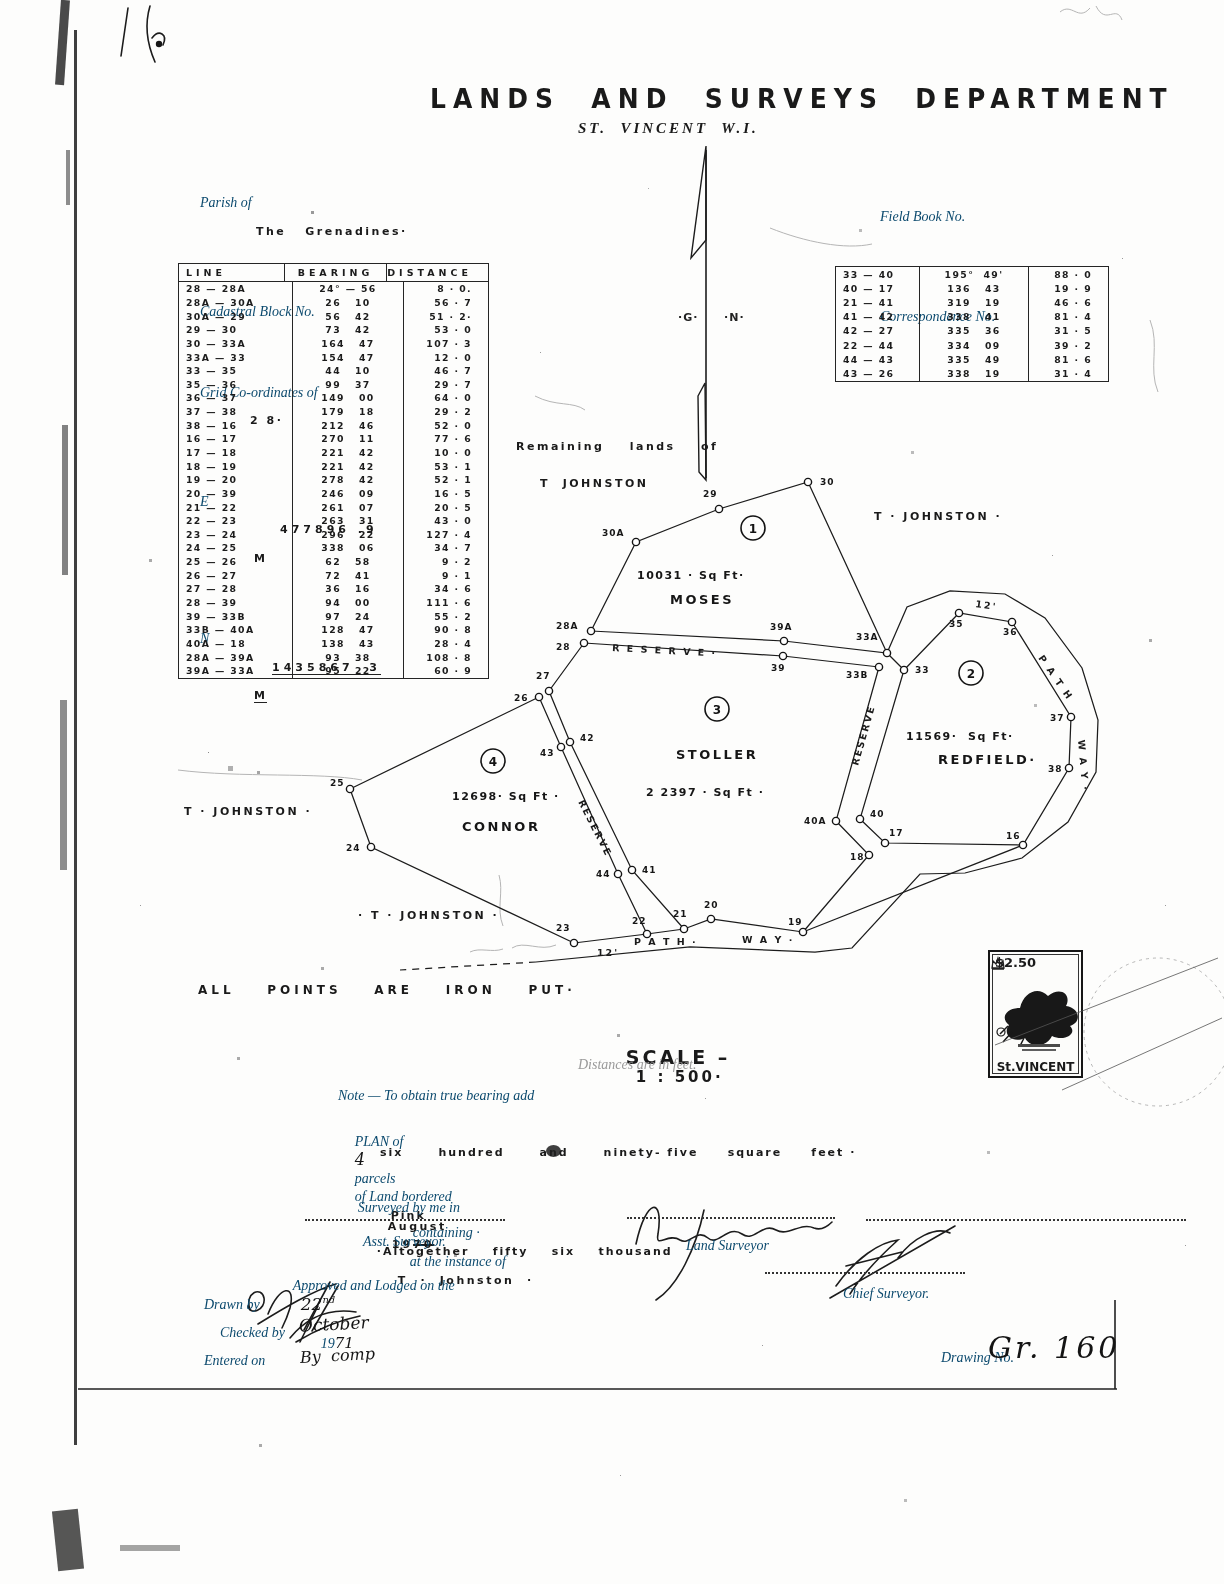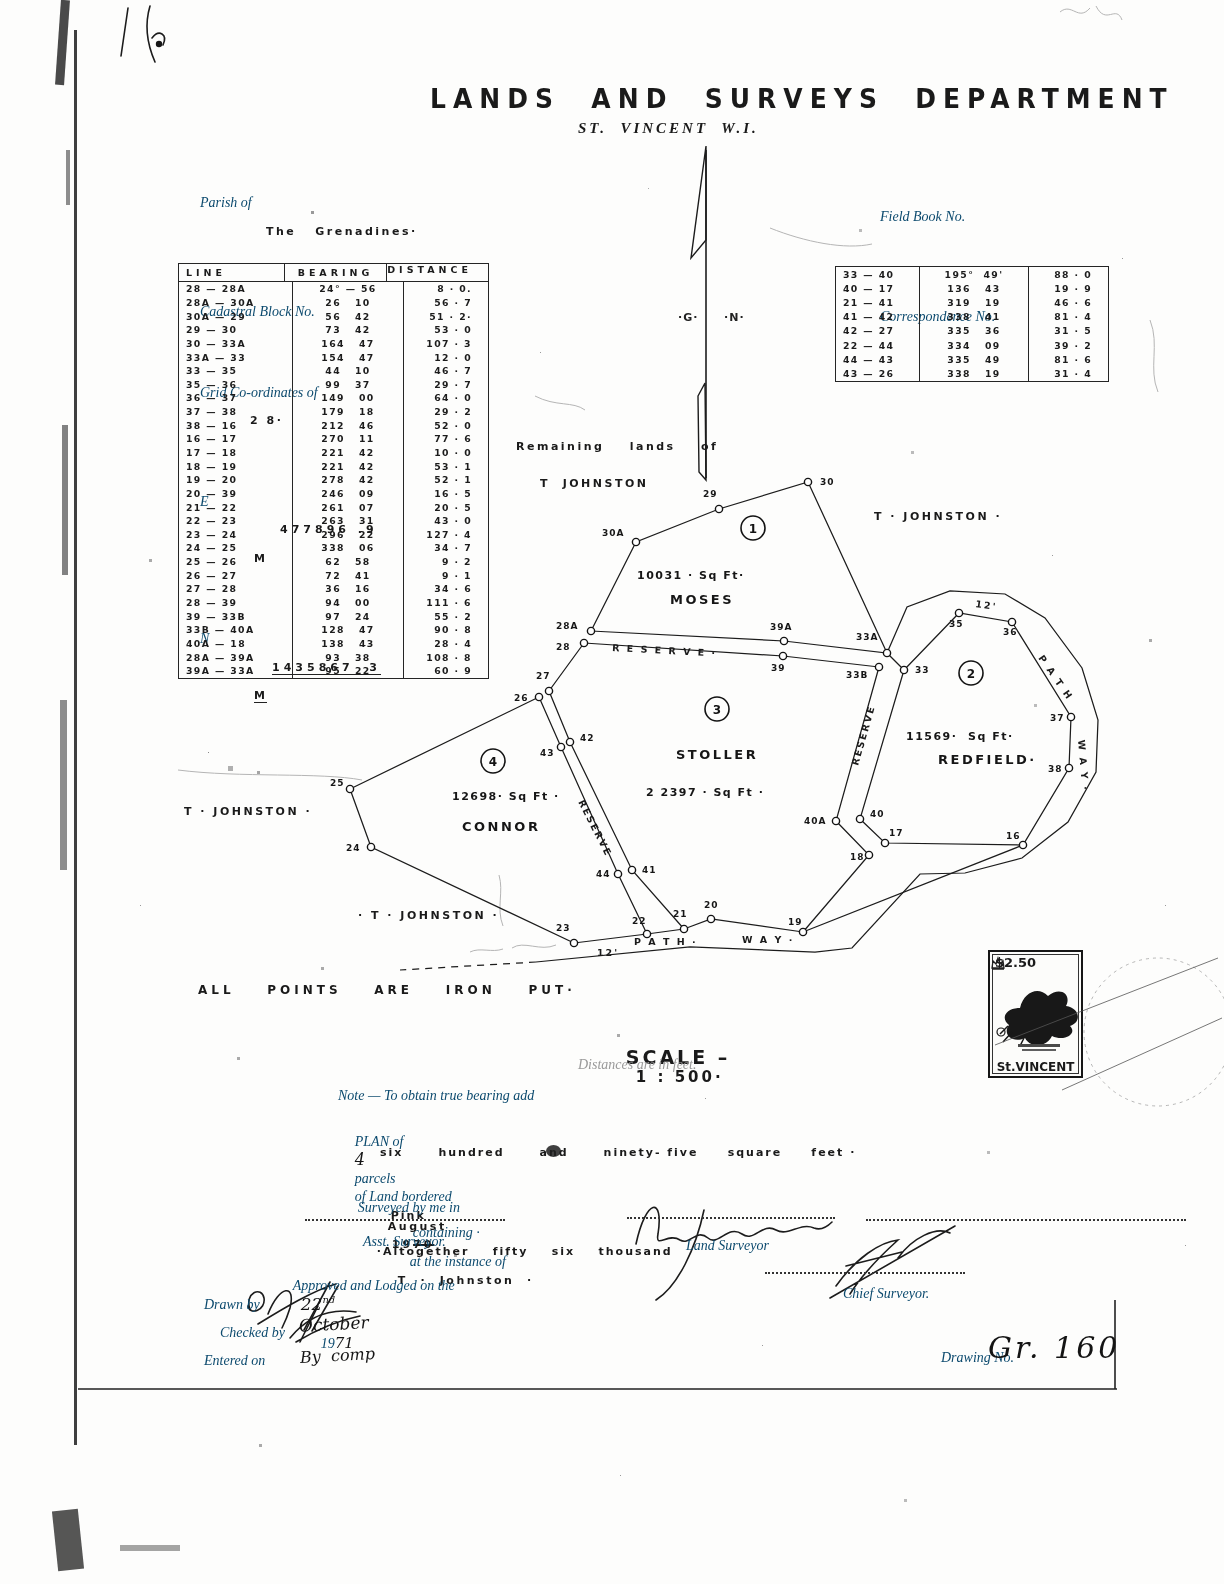--- a/index.html
+++ b/index.html
@@ -7,21 +7,21 @@
         font-family:"Liberation Sans",sans-serif;color:#1a1a1a;}
   .txt{position:absolute;z-index:3;white-space:pre;}
   .ser{font-family:"Liberation Serif",serif;font-style:italic;font-size:14px;color:#0c4a6e;}
   .hw{font-family:"DejaVu Serif",serif;font-style:italic;color:#141414;}
   .cap{font-family:"DejaVu Sans",sans-serif;font-weight:bold;letter-spacing:2.5px;font-size:11px;}
   .title{font-family:"DejaVu Sans",sans-serif;font-weight:bold;font-size:25px;letter-spacing:7px;transform:scaleY(1.05);}
   .subtitle{font-family:"Liberation Serif",serif;font-style:italic;font-weight:bold;font-size:15px;letter-spacing:3px;}
   
   .tbl{position:absolute;z-index:3;border:1.6px solid #252525;background:rgba(255,255,255,.0);
        font-family:"DejaVu Sans",sans-serif;font-weight:bold;color:#1c1c1c;}
-  .thead{display:flex;height:17px;border-bottom:1.4px solid #252525;align-items:flex-start;
+  .thead{display:flex;height:17px;border-bottom:1.4px solid #252525;align-items:center;
          font-size:9.5px;letter-spacing:4px;}
   .trow{display:flex;height:13.65px;align-items:center;font-size:9.3px;letter-spacing:1.4px;}
   .tbl .c1{width:106px;padding-left:7px;border-right:1.3px solid #252525;white-space:pre;align-self:stretch;display:flex;align-items:center;}
   .tbl .c2{width:110px;border-right:1.3px solid #252525;white-space:pre;align-self:stretch;display:flex;align-items:center;justify-content:center;}
   .tbl .c3{flex:1;white-space:pre;display:flex;justify-content:flex-end;padding-right:16px;}
   #side-table .trow{height:14.2px;}
   #side-table .c1{width:76px;}
   #side-table .c2{width:108px;}
   
   svg{position:absolute;left:0;top:0;z-index:2;}
@@ -73,21 +73,21 @@
   <div class="smudge" style="left:62px;top:425px;width:6px;height:150px;opacity:.55;"></div>
   <div class="smudge" style="left:60px;top:700px;width:7px;height:170px;opacity:.5;"></div>
   <div class="smudge" style="left:55px;top:1510px;width:26px;height:60px;opacity:.75;transform:rotate(-6deg);"></div>
   <div class="smudge" style="left:120px;top:1545px;width:60px;height:6px;opacity:.4;"></div>
 
   <div class="txt title" style="left:430px;top:85px;">LANDS  AND  SURVEYS  DEPARTMENT</div>
   <div class="txt subtitle" style="left:578px;top:120px;">ST.  VINCENT  W.I.</div>
 
   <div class="txt" style="left:200px;top:136px;line-height:26.5px;">
     <div><span class="ser">Parish of</span>
-         <span class="cap" style="margin-left:26px;">The   Grenadines·</span></div>
+         <span class="cap" style="margin-left:16px;">The   Grenadines·</span></div>
     <div><span class="ser">Cadastral Block No.</span></div>
     <div><span class="ser">Grid Co-ordinates of</span>
          <span class="cap" style="margin-left:10px;">2 8·</span></div>
     <div><span class="ser">E</span>
          <span class="cap" style="margin-left:40px;letter-spacing:4px;">477896 .9</span>
          <span class="cap" style="margin-left:14px;">M</span></div>
     <div><span class="ser">N</span>
          <span class="cap" style="margin-left:32px;letter-spacing:4px;border-bottom:1.5px solid #222;">1435867  3</span>
          <span class="cap" style="margin-left:14px;border-bottom:1.5px solid #222;">M</span></div>
   </div>

